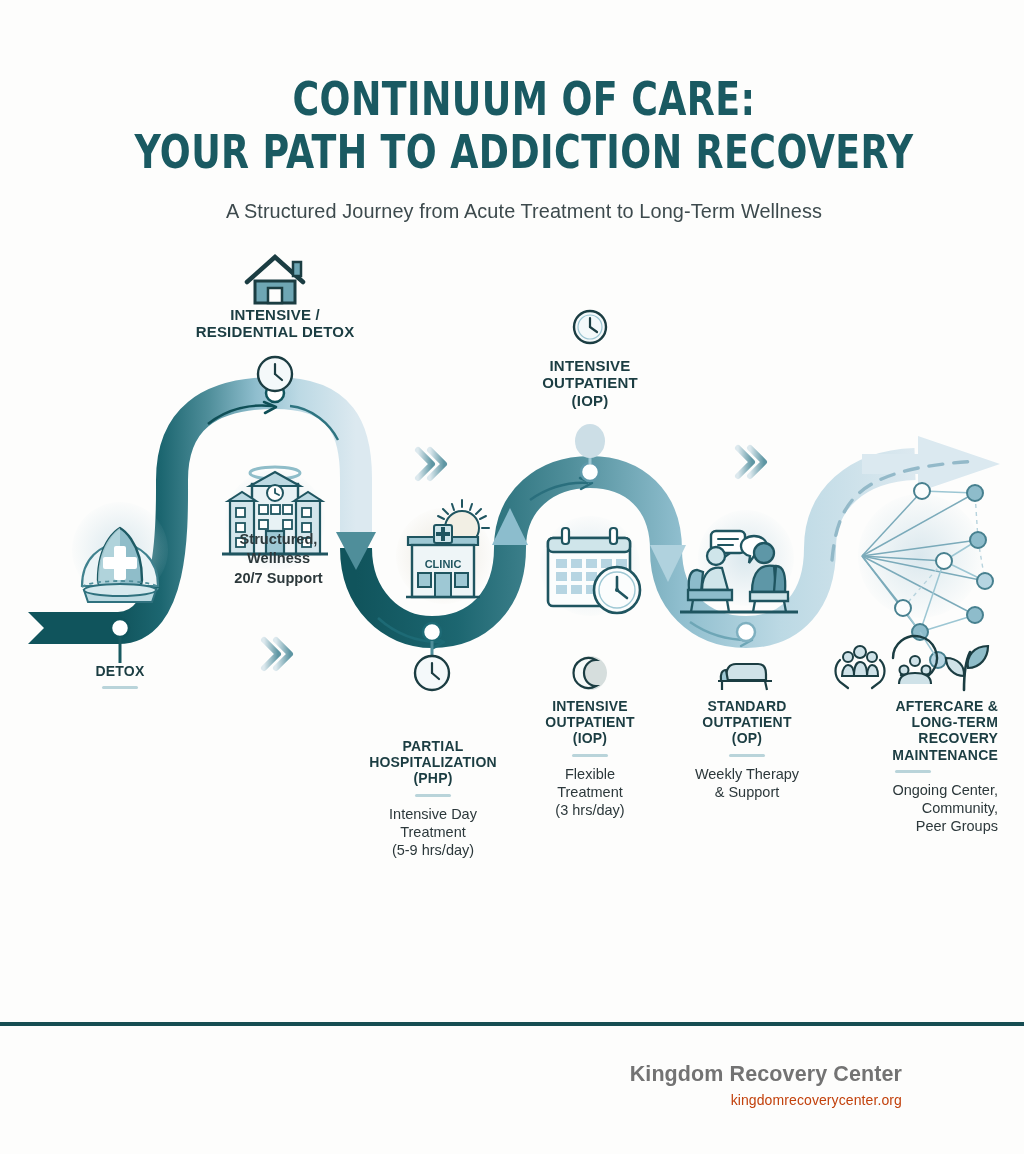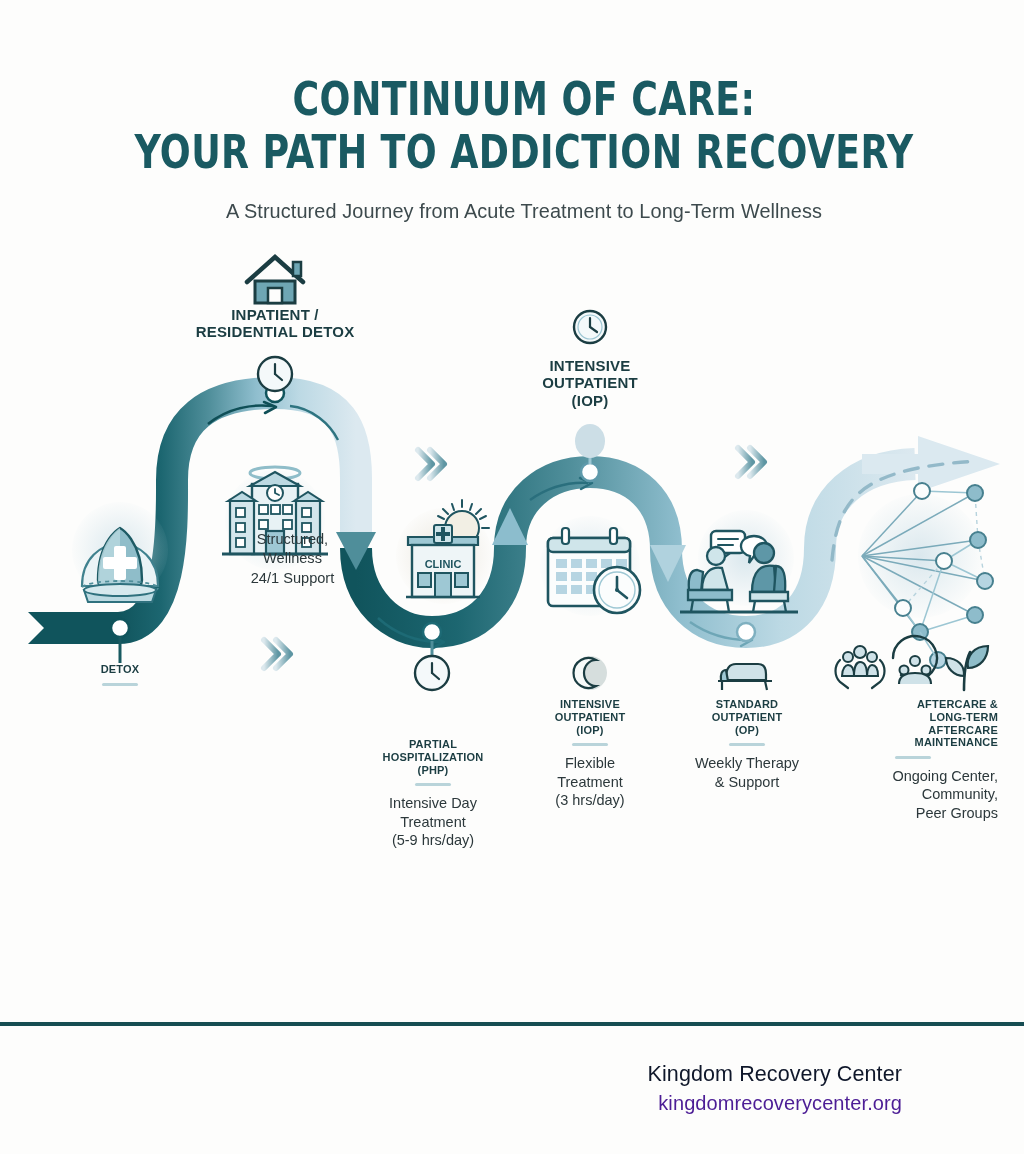--- a/index.html
+++ b/index.html
@@ -52,38 +52,38 @@
     width: 36px; height: 3px; background: #b9d4da;
     margin: 7px auto 8px; border-radius: 2px;
   }
   .lbl .desc {
     color: #2c383b;
     line-height: 1.26;
   }
 
   
   .lbl-top .name { font-size: 15px; }
-  .lbl-bot .name { font-size: 11px; }
+  .lbl-bot .name { font-size: 14px; }
   .lbl-bot .desc { font-size: 14.5px; }
   .lbl-side .desc { font-size: 14.6px; line-height: 1.33; color: #2c383b; }
 
   
   .footer-rule {
     position: absolute; left: 0; top: 1022px;
     width: 1024px; height: 4px; background: #164d52;
   }
   .brand {
     position: absolute; right: 122px; top: 1062px;
     text-align: right; width: 500px;
   }
   .brand .org {
-    font-size: 21.5px; font-weight: 400; color: #0f172a; letter-spacing: 0.1px;
+    font-size: 21.5px; font-weight: 700; color: #737373; letter-spacing: 0.1px;
   }
   .brand .url {
-    font-size: 20px; color: #4c1d95; margin-top: 5px; letter-spacing: 0.1px;
+    font-size: 14px; color: #c2410c; margin-top: 5px; letter-spacing: 0.1px;
   }
 </style>
 </head>
 <body>
 
 <div id="page">
 
   <div class="header">
     <div class="title">
       <div>CONTINUUM OF CARE:</div>
@@ -398,30 +398,30 @@
       <path d="M276,640 L290,654 L276,668" fill="none" stroke="url(#gChev)" stroke-width="6" stroke-linecap="round" stroke-linejoin="round"></path>
     </g>
     <g>
       <path d="M738,448 L752,462 L738,476" fill="none" stroke="url(#gChev)" stroke-width="6" stroke-linecap="round" stroke-linejoin="round"></path>
       <path d="M750,448 L764,462 L750,476" fill="none" stroke="url(#gChev)" stroke-width="6" stroke-linecap="round" stroke-linejoin="round"></path>
     </g>
   </svg>
 
   <div class="lbl lbl-top" style="left:150px; top:306px; width:250px;">
     <div class="name">
-      <div>INPATIENT /</div>
+      <div>INTENSIVE /</div>
       <div>RESIDENTIAL DETOX</div>
     </div>
   </div>
 
-  <div class="lbl lbl-side" style="left:220px; top:530px; width:145px;">
+  <div class="lbl lbl-side" style="left:206px; top:530px; width:145px;font-weight:bold;">
     <div class="desc">
       <div>Structured,</div>
       <div>Wellness</div>
-      <div>24/1 Support</div>
+      <div>20/7 Support</div>
     </div>
   </div>
 
   <div class="lbl lbl-top" style="left:490px; top:357px; width:200px;">
     <div class="name">
       <div>INTENSIVE</div>
       <div>OUTPATIENT</div>
       <div>(IOP)</div>
     </div>
   </div>
@@ -471,21 +471,21 @@
     <div class="desc">
       <div>Weekly Therapy</div>
       <div>&amp; Support</div>
     </div>
   </div>
 
   <div class="lbl lbl-bot" style="left:828px; top:698px; width:170px;text-align:right;">
     <div class="name">
       <div>AFTERCARE &amp;</div>
       <div>LONG-TERM</div>
-      <div>AFTERCARE</div>
+      <div>RECOVERY</div>
       <div>MAINTENANCE</div>
     </div>
     <div class="rule"></div>
     <div class="desc">
       <div>Ongoing Center,</div>
       <div>Community,</div>
       <div>Peer Groups</div>
     </div>
   </div>
 

